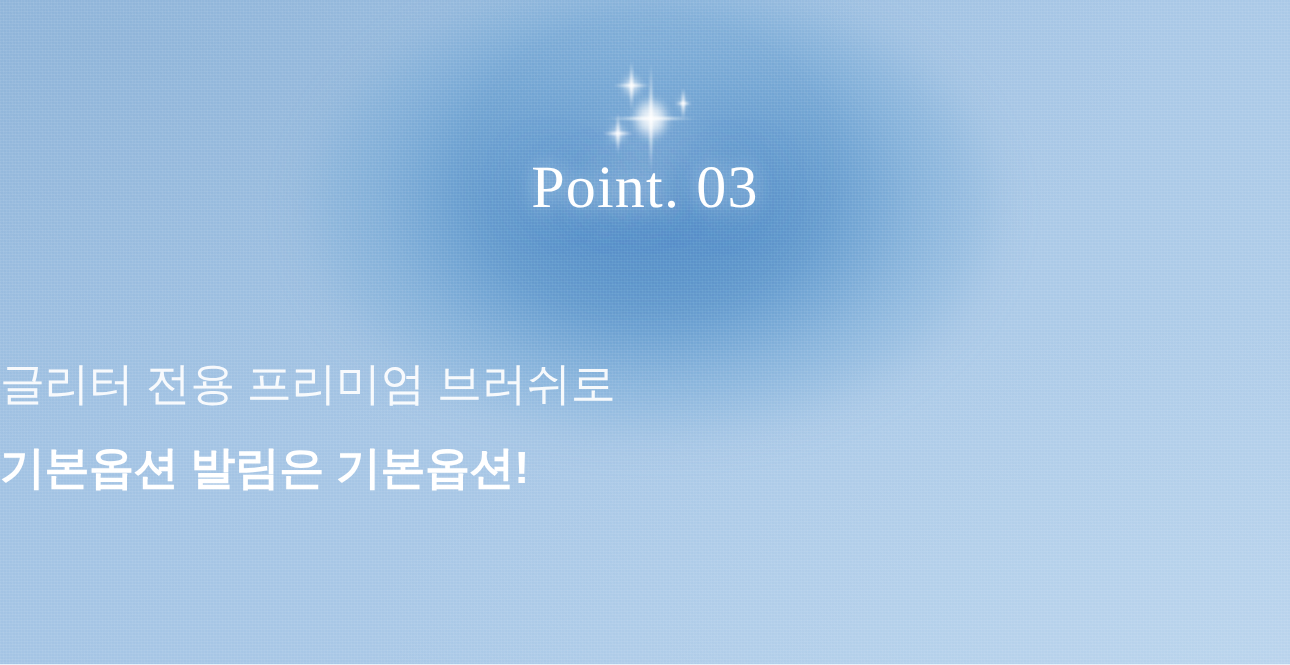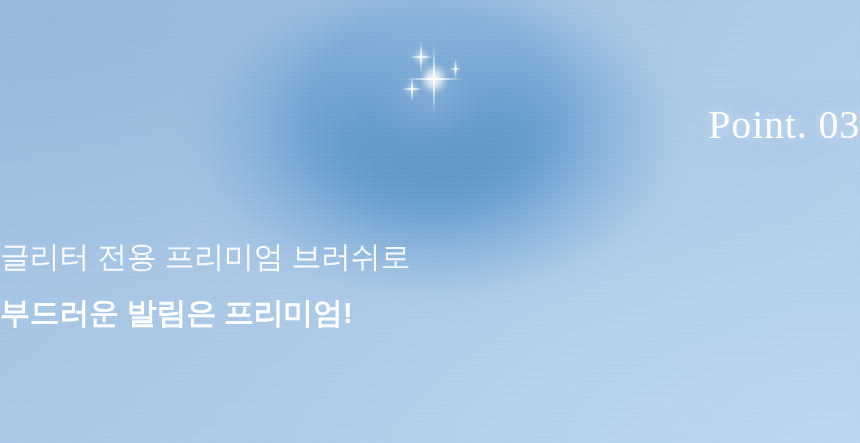--- a/index.html
+++ b/index.html
@@ -162,21 +162,21 @@
   #sparkle-medium { left: 421px; top: 57px;  width: 26px;  height: 34px; }
   #sparkle-small  { left: 412px; top: 89px;  width: 22px;  height: 28px; }
   #sparkle-tiny   { left: 455px; top: 69px;  width: 11px;  height: 22px; }
 
   
   .point-title {
     position: absolute;
     left: 0;
     right: 0;
     top: 103px;
-    text-align: right;
+    text-align: center;
     font-family: "Liberation Serif", "DejaVu Serif", serif;
     font-size: 40px;
     line-height: 44px;
     font-weight: 400;
     letter-spacing: 0.02em;
     color: #ffffff;
     text-shadow:
       0 0 14px rgba(255,255,255,0.55),
       0 0 32px rgba(150,195,235,0.55);
     white-space: nowrap;
@@ -236,18 +236,18 @@
   <div class="sparkle" id="sparkle-tiny">
     <i class="v"></i>
       <i class="h"></i>
       <i class="c"></i>
   </div>
 
   <div class="point-title">Point. 03</div>
 
   <div class="copy-block">
     <div class="copy-line-1">글리터 전용 프리미엄 브러쉬로</div>
-    <div class="copy-line-2">부드러운 발림은 프리미엄!</div>
+    <div class="copy-line-2">기본옵션 발림은 기본옵션!</div>
   </div>
 
   <div class="bg-noise"></div>
 
 </div>
 
 </body></html>

